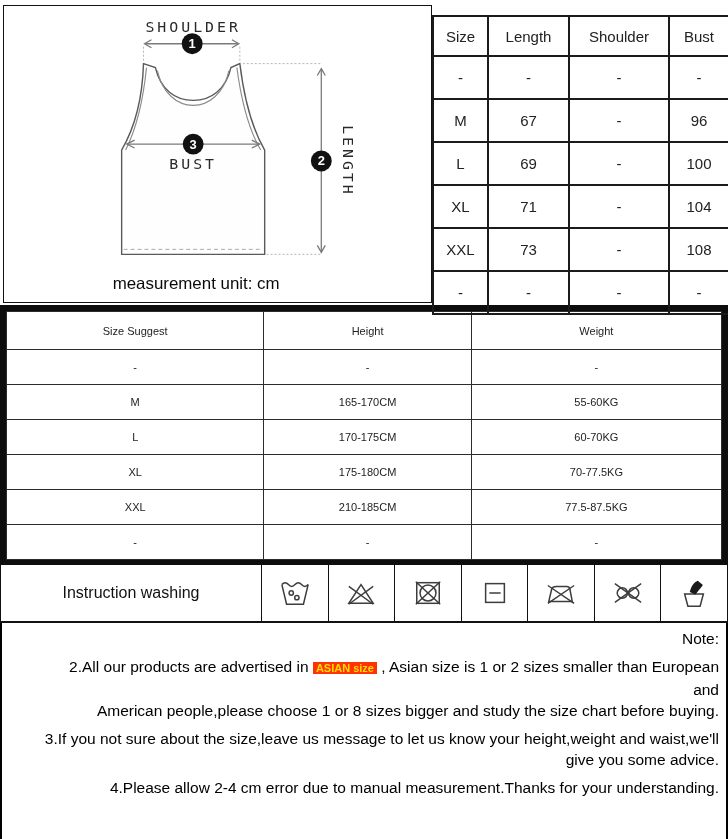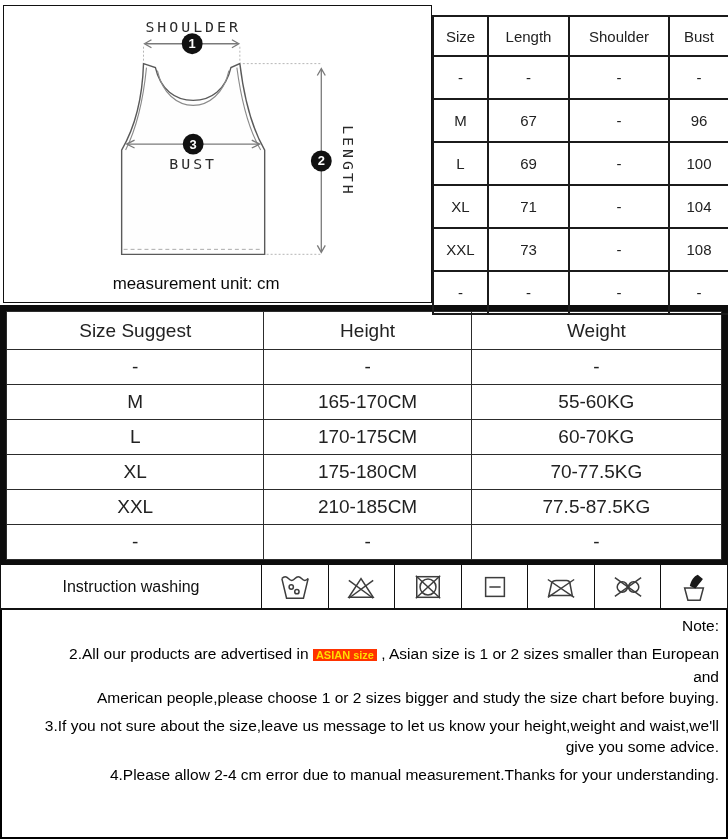--- a/index.html
+++ b/index.html
@@ -28,32 +28,32 @@
     border:2px solid #1b1b1b; text-align:center; vertical-align:middle;
     font-weight:normal; padding:0; overflow:hidden;
   }
   table.size-table tr.hdr { height:40px; }
   table.size-table tr.row { height:43px; }
 
   
   .suggest-wrap { height:260px; box-sizing:border-box; border:6px solid #0d0d0d; background:#fff; }
   table.suggest-table {
     border-collapse:collapse; width:100%; height:100%; table-layout:fixed;
-    font-size:19px; color:#222;
+    font-size:11px; color:#222;
   }
   table.suggest-table th, table.suggest-table td {
     border:1px solid #2c2c2c; text-align:center; vertical-align:middle;
     font-weight:normal; padding:0;
   }
   table.suggest-table tr.hdr { height:38px; }
   table.suggest-table tr.row { height:35px; }
 
   
   .washing {
-    height:45px; display:flex; box-sizing:border-box;
+    height:58px; display:flex; box-sizing:border-box;
     border-left:1px solid #111; border-right:1px solid #111; border-bottom:2px solid #111;
     align-items:stretch; background:#fff;
   }
   .washing-label {
     width:261px; box-sizing:border-box; border-right:1px solid #111;
     display:flex; align-items:center; justify-content:center; font-size:16px; color:#111;
   }
   .washing-cell {
     flex:1; display:flex; align-items:center; justify-content:center;
     border-right:1px solid #111; box-sizing:border-box;
@@ -294,21 +294,21 @@
       <path class="filled" d="M13.5,15 C15,9 18,4.5 22,3 L27.5,7.5 C25,11 22,14.5 19.5,17.5 Z"></path>
     </svg>
   </div>
 </div>
 
 <div class="notes">
   <div class="note-p">Note:</div>
   <div class="note-p">
     <span class="nowrap"><span>2.All our products are advertised in </span><span class="hl">ASIAN size</span><span> , Asian size is 1 or 2 sizes smaller than European</span></span><br>
     <span class="nowrap">and</span><br>
-    <span class="nowrap">American people,please choose 1 or 2 sizes bigger and study the size chart before buying.</span>
+    <span class="nowrap">American people,please choose 1 or 8 sizes bigger and study the size chart before buying.</span>
   </div>
   <div class="note-p">
     <span class="nowrap">3.If you not sure about the size,leave us message to let us know your height,weight and waist,we'll</span><br>
     <span class="nowrap">give you some advice.</span>
   </div>
   <div class="note-p">
     <span class="nowrap">4.Please allow 2-4 cm error due to manual measurement.Thanks for your understanding.</span>
   </div>
 </div>
 

